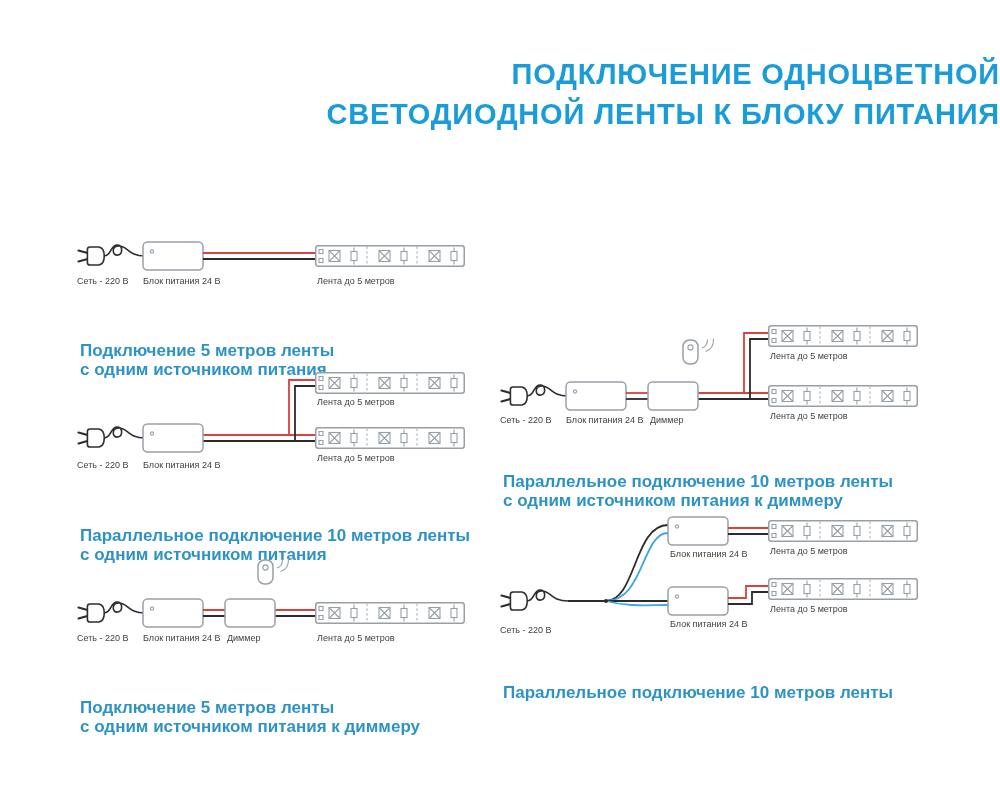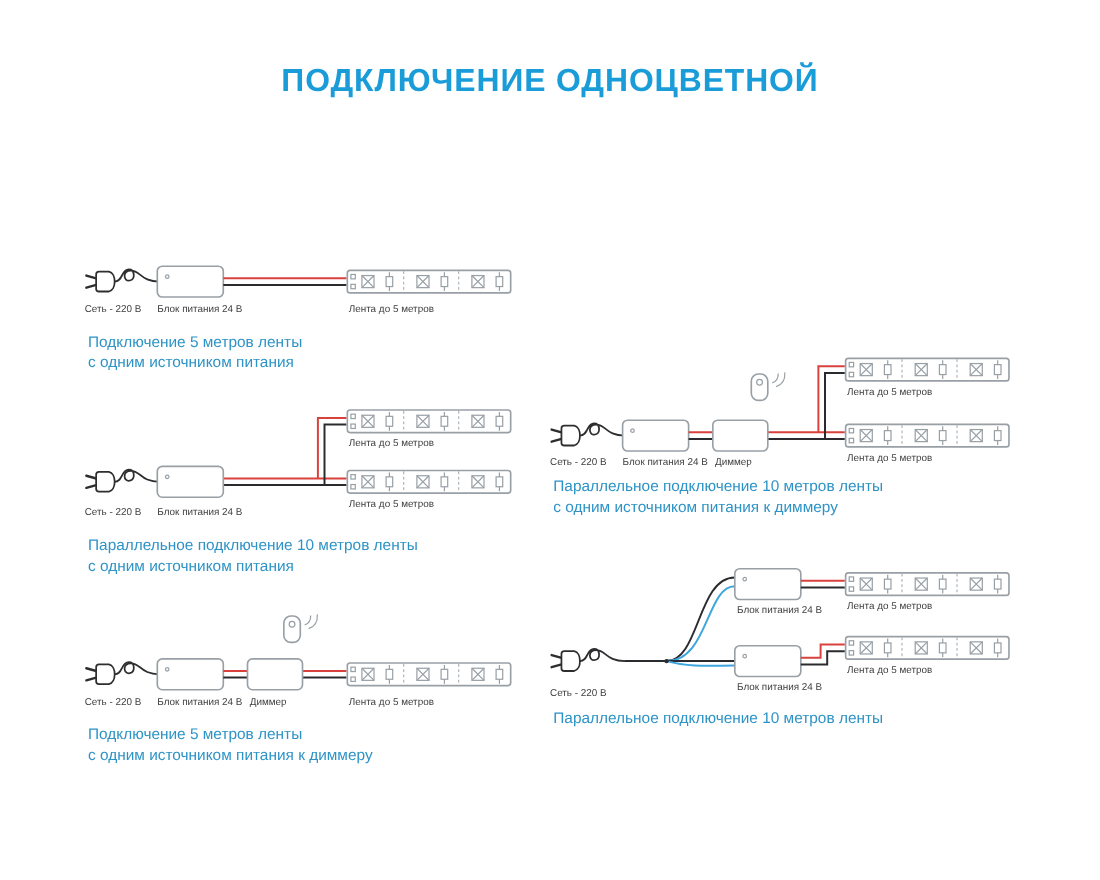--- a/index.html
+++ b/index.html
@@ -2,28 +2,29 @@
 <html><head>
 <meta charset="utf-8">
 <style>
   * { margin:0; padding:0; box-sizing:border-box; }
   html,body { width:1000px; height:800px; }
   body {
     position:relative; overflow:hidden; background:#ffffff;
     font-family:"Liberation Sans", sans-serif;
   }
   .title {
-    position:absolute; top:54px; left:0; width:1000px; text-align:center;
+    position:absolute; top:54px; left:0; width:1000px; text-align:right;
     color:#1a9cd9; font-size:29px; font-weight:bold; line-height:40px;
     letter-spacing:0.8px;
   }
   .diagram { position:absolute; }
   .caption {
-    position:absolute; color:#2d93c6; font-size:14px; font-weight:normal;
+    position:absolute; color:#2d93c6; font-size:17px; font-weight:bold;
     line-height:19px;
+    margin-top:40px;
   }
   svg text { font-family:"Liberation Sans", sans-serif; font-size:9px; fill:#414141; }
   .oln  { fill:#ffffff; stroke:#98a0a6; stroke-width:1.5; }
   .thin { fill:none; stroke:#98a0a6; stroke-width:1.1; }
   .dash { fill:none; stroke:#a7adb2; stroke-width:1; stroke-dasharray:2.6 2.2; }
   .wr   { fill:none; stroke:#d9413c; stroke-width:1.8; }
   .wk   { fill:none; stroke:#2b2a2e; stroke-width:1.8; }
   .wb   { fill:none; stroke:#3ea6df; stroke-width:1.8; }
   .plg  { fill:none; stroke:#2e2e31; stroke-width:1.6; stroke-linecap:round; }
   .plgp { fill:none; stroke:#2e2e31; stroke-width:2.2; stroke-linecap:round; }
@@ -81,20 +82,21 @@
       <g>
         <rect class="thin" x="136" y="6.5" width="6" height="9"></rect>
         <path class="thin" d="M139,2.5 V6.5 M139,15.5 V19.5"></path>
       </g>
     </g>
   </defs>
 </svg>
 
 <div class="title">
   <div>ПОДКЛЮЧЕНИЕ ОДНОЦВЕТНОЙ</div>
+  <div>СВЕТОДИОДНОЙ ЛЕНТЫ К БЛОКУ ПИТАНИЯ</div>
 </div>
 
 <div class="diagram" style="left:75px; top:233px;">
   <svg width="395" height="62">
     <use href="#sym-plug" x="2" y="7"></use>
     <use href="#sym-psu" x="68" y="9"></use>
     <path class="wr" d="M128,20 H240"></path>
     <path class="wk" d="M128,26 H240"></path>
     <use href="#sym-strip" x="240" y="12"></use>
     <text x="2" y="51">Сеть - 220 В</text>

